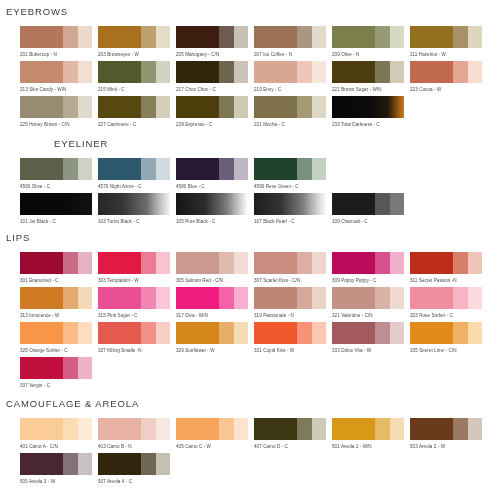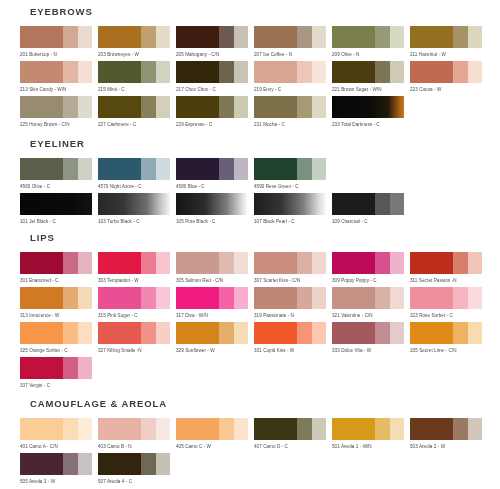--- a/index.html
+++ b/index.html
@@ -21,26 +21,26 @@
     height: 489px;
     background: #ffffff;
   }
   .section {
     position: absolute;
     left: 0;
     width: 500px;
   }
   .section-title {
     position: absolute;
-    left: 30px;
+    left: 6px;
     top: 0;
     font-size: 9.5px;
     letter-spacing: 0.9px;
     color: #3a3a3a;
-    font-weight: 700;
+    font-weight: 400;
     white-space: nowrap;
   }
   .cell {
     position: absolute;
     width: 78px;
   }
   .swatch {
     width: 72px;
     height: 22px;
     display: flex;
@@ -200,21 +200,21 @@
         <div class="label">231 Mocha - C</div>
       </div>
       <div class="cell" style="left: 332px; top: 96px;">
         <div class="swatch gradient">
           <div class="band band-full" style="background: linear-gradient(90deg, rgb(7, 7, 7) 0%, rgb(13, 12, 10) 55%, rgb(36, 26, 12) 78%, rgb(154, 90, 20) 92%, rgb(200, 122, 29) 100%);"></div>
         </div>
         <div class="label">233 Total Darkness - C</div>
       </div>
     </div>
     <div class="section" style="top: 0px;">
-      <div class="section-title" style="top: 138px;">EYELINER</div>
+      <div class="section-title" style="top: 138px; margin-left: 48px;">EYELINER</div>
       <div class="cell" style="left: 20px; top: 158px;">
         <div class="swatch">
           <div class="band band-main" style="background: rgb(91, 96, 74);"></div>
           <div class="band band-mid" style="background: rgb(142, 148, 131);"></div>
           <div class="band band-light" style="background: rgb(205, 209, 198);"></div>
         </div>
         <div class="label">4560 Olive - C</div>
       </div>
       <div class="cell" style="left: 98px; top: 158px;">
         <div class="swatch">

